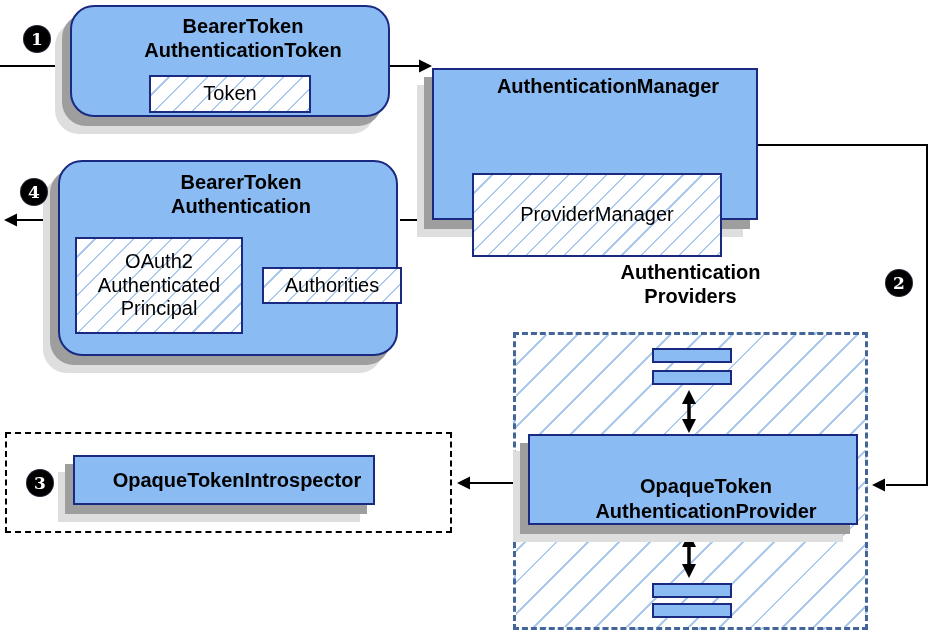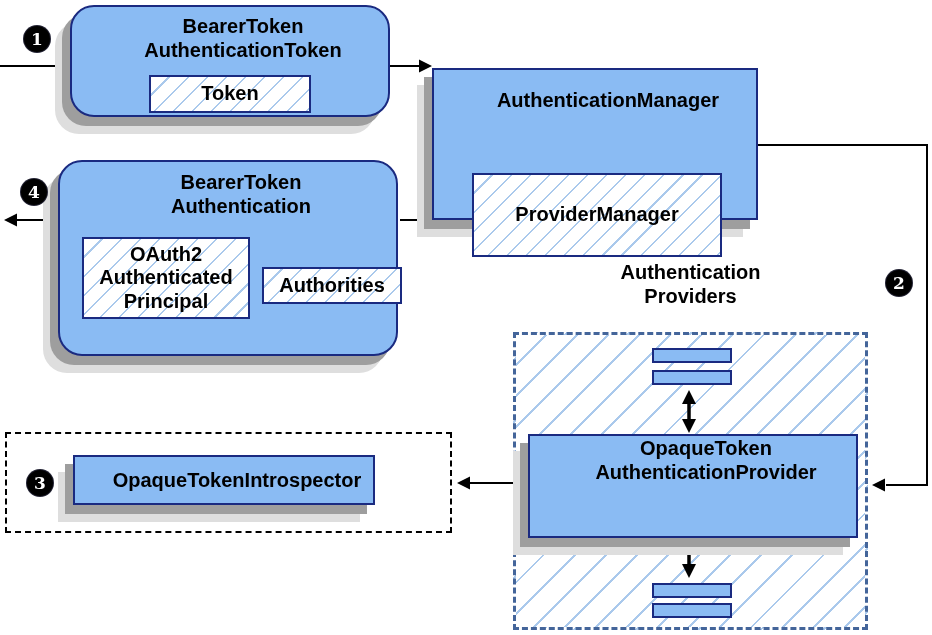--- a/index.html
+++ b/index.html
@@ -30,21 +30,21 @@
   .rounded{border-radius:24px;}
   .node-title{
     display:block;width:100%;text-align:center;font-weight:bold;font-size:20px;
     line-height:1.22;white-space:pre-line;color:var(--text);
   }
   .inner{
     position:absolute;background:
       repeating-linear-gradient(135deg, rgba(0,0,0,0) 0 12px, var(--hatch-line) 12px 13.5px),#fff;
     border:2px solid var(--node-border);
     display:flex;align-items:center;justify-content:center;
-    font-weight:bold;font-size:20px;line-height:1.18;text-align:center;white-space:pre-line;
+    font-weight:normal;font-size:20px;line-height:1.18;text-align:center;white-space:pre-line;
     z-index:4;color:var(--text);
   }
   .group-hatched{
     position:absolute;border:3px dashed var(--group-border);
     background:repeating-linear-gradient(135deg, rgba(0,0,0,0) 0 20px, var(--hatch-line) 20px 22px),#fff;
     z-index:1;
   }
   .group-dashed{
     position:absolute;border:2px dashed #000;background:transparent;z-index:1;
   }
@@ -113,43 +113,43 @@
 
   <div class="node rounded" style="left:70px;top:5px;width:320px;height:112px;">
     <span class="node-title" style="margin-top:7px;">BearerToken
 AuthenticationToken</span>
     <div class="inner" style="left:77px;top:68px;width:162px;height:38px;">
       <span>Token</span>
     </div>
   </div>
 
   <div class="node" style="left:432px;top:68px;width:326px;height:152px;">
-    <span class="node-title" style="margin-top:18px;">AuthenticationManager</span>
+    <span class="node-title" style="margin-top:4px;">AuthenticationManager</span>
     <div class="inner" style="left:38px;top:55px;width:250px;height:84px;margin-top:48px;">
       <span>ProviderManager</span>
     </div>
   </div>
 
   <div class="node rounded" style="left:58px;top:160px;width:340px;height:196px;">
     <span class="node-title" style="margin-top:8px;">BearerToken
 Authentication</span>
-    <div class="inner" style="left:22px;top:75px;width:168px;height:82px;">
+    <div class="inner" style="left:15px;top:75px;width:168px;height:97px;">
       <span>OAuth2
 Authenticated
 Principal</span>
     </div>
     <div class="inner" style="left:202px;top:105px;width:140px;height:37px;">
       <span>Authorities</span>
     </div>
   </div>
 
   <div class="bar" style="left:652px;top:348px;"></div>
   <div class="bar" style="left:652px;top:370px;"></div>
 
-  <div class="node" style="left:528px;top:434px;width:330px;height:104px;display:flex;align-items:flex-start;">
+  <div class="node" style="left:528px;top:434px;width:330px;height:91px;display:flex;align-items:flex-end;">
     <span class="node-title">OpaqueToken
 AuthenticationProvider</span>
   </div>
 
   <div class="bar" style="left:652px;top:583px;"></div>
   <div class="bar" style="left:652px;top:603px;"></div>
 
   <div class="node" style="left:73px;top:455px;width:302px;height:50px;display:flex;align-items:center;">
     <span class="node-title">OpaqueTokenIntrospector</span>
   </div>

